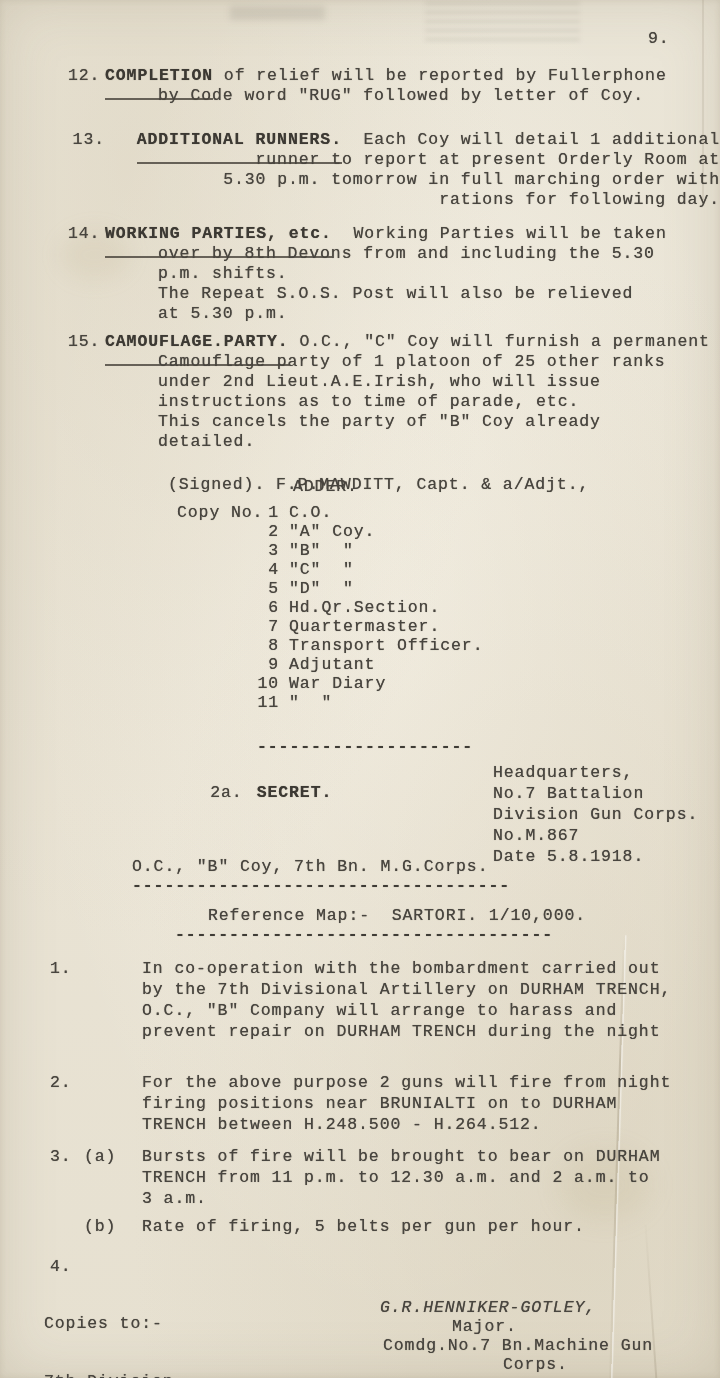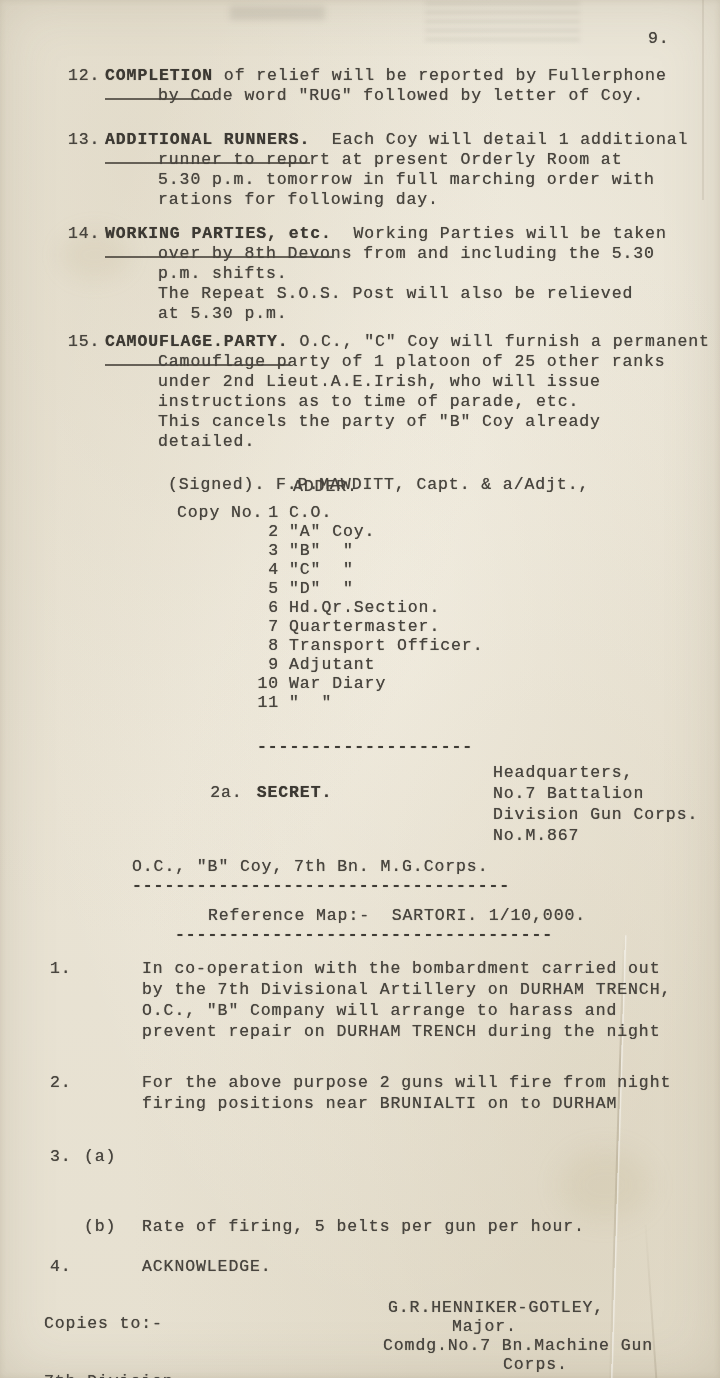--- a/index.html
+++ b/index.html
@@ -14,21 +14,21 @@
     font-family:"Liberation Mono","DejaVu Sans Mono",monospace;
     font-size:16.5px;line-height:21px;letter-spacing:.9px;
     color:#48453f;
     text-shadow:0 0 .7px rgba(72,66,58,.85);
   }
   .abs{position:absolute;}
   .pre{white-space:pre;}
   
   #items .item-row{position:absolute;left:68px;right:0;display:flex;line-height:20px;white-space:pre;}
   #items .item-row:nth-child(1){top:66px;}
-  #items .item-row:nth-child(2){top:130px;}
+  #items .item-row:nth-child(2){top:130px;text-align:right;}
   #items .item-row:nth-child(3){top:224px;}
   #items .item-row:nth-child(4){top:332px;}
   .inum{width:37px;flex:none;}
   .ibody{flex:1;min-width:0;}
   .hd{font-weight:bold;color:#3c3933;border-bottom:2px solid rgba(66,62,54,.78);padding-bottom:13px;}
   .icont .cline{padding-left:53px;}
   
   #copylist{left:177px;top:503px;line-height:19px;white-space:pre;}
   .crow{display:flex;}
   .clabel{width:78px;flex:none;}
@@ -83,39 +83,39 @@
   <div class="abs pre" style="left:168px;top:458px;margin-top:16px;">(Signed). F.P.MAWDITT, Capt. &amp; a/Adjt.,</div>
   <div class="abs pre" style="left:293px;top:476px;">ADDER.</div>
 
   <div id="copylist" class="abs"><div class="crow"><span class="clabel">Copy No.</span><span class="cnum">1</span><span class="cname">C.O.</span></div><div class="crow"><span class="clabel"></span><span class="cnum">2</span><span class="cname">"A" Coy.</span></div><div class="crow"><span class="clabel"></span><span class="cnum">3</span><span class="cname">"B"  "</span></div><div class="crow"><span class="clabel"></span><span class="cnum">4</span><span class="cname">"C"  "</span></div><div class="crow"><span class="clabel"></span><span class="cnum">5</span><span class="cname">"D"  "</span></div><div class="crow"><span class="clabel"></span><span class="cnum">6</span><span class="cname">Hd.Qr.Section.</span></div><div class="crow"><span class="clabel"></span><span class="cnum">7</span><span class="cname">Quartermaster.</span></div><div class="crow"><span class="clabel"></span><span class="cnum">8</span><span class="cname">Transport Officer.</span></div><div class="crow"><span class="clabel"></span><span class="cnum">9</span><span class="cname">Adjutant</span></div><div class="crow"><span class="clabel"></span><span class="cnum">10</span><span class="cname">War Diary</span></div><div class="crow"><span class="clabel"></span><span class="cnum">11</span><span class="cname">"  "</span></div></div>
 
   <div class="abs dash" style="left:257px;top:736px;">--------------------</div>
 
   <div class="abs pre" style="left:167px;top:761px;">
     <span>2a.</span><span style="margin-left:14px;font-weight:bold;color:#3c3933;text-align:center;">SECRET.</span>
   </div>
-  <div id="hqblock" class="abs pre" style="left:493px;top:762px;line-height:21px;"><div>Headquarters,</div><div>No.7 Battalion</div><div>Division Gun Corps.</div><div>No.M.867</div></div>
+  <div id="hqblock" class="abs pre" style="left:493px;top:762px;line-height:21px;"><div>Headquarters,</div><div>No.7 Battalion</div><div>Division Gun Corps.</div><div>No.M.867</div><div>Date 5.8.1918.</div></div>
 
   <div class="abs pre" style="left:132px;top:856px;">O.C., "B" Coy, 7th Bn. M.G.Corps.</div>
   <div class="abs dash" style="left:132px;top:875px;">-----------------------------------</div>
 
   <div class="abs pre" style="left:208px;top:905px;">Reference Map:-  SARTORI. 1/10,000.</div>
   <div class="abs dash" style="left:175px;top:924px;">-----------------------------------</div>
 
   <div id="paras">
       <div class="prow" style="top: 958px;"><span class="pnum">1.</span><span class="psub"></span><div class="pbody"><div>In co-operation with the bombardment carried out</div><div>by the 7th Divisional Artillery on DURHAM TRENCH,</div><div>O.C., "B" Company will arrange to harass and</div><div>prevent repair on DURHAM TRENCH during the night</div></div></div>
-      <div class="prow" style="top: 1072px;"><span class="pnum">2.</span><span class="psub"></span><div class="pbody"><div>For the above purpose 2 guns will fire from night</div><div>firing positions near BRUNIALTI on to DURHAM</div></div></div>
-      <div class="prow" style="top: 1146px;"><span class="pnum">3.</span><span class="psub">(a)</span></div>
+      <div class="prow" style="top: 1072px;"><span class="pnum">2.</span><span class="psub"></span><div class="pbody"><div>For the above purpose 2 guns will fire from night</div><div>firing positions near BRUNIALTI on to DURHAM</div><div>TRENCH between H.248.500 - H.264.512.</div></div></div>
+      <div class="prow" style="top: 1146px;"><span class="pnum">3.</span><span class="psub">(a)</span><div class="pbody"><div>Bursts of fire will be brought to bear on DURHAM</div><div>TRENCH from 11 p.m. to 12.30 a.m. and 2 a.m. to</div><div>3 a.m.</div></div></div>
       <div class="prow" style="top: 1216px;"><span class="pnum"></span><span class="psub">(b)</span><div class="pbody"><div>Rate of firing, 5 belts per gun per hour.</div></div></div>
-      <div class="prow" style="top: 1256px;"><span class="pnum">4.</span><span class="psub"></span><div class="pbody"><div>ACKNOWLEDGE.</div></div></div>
+      <div class="prow" style="top: 1256px;"><span class="pnum">4.</span><span class="psub"></span></div>
     </div>
 
   <div id="copiesto" class="abs">
     <div>Copies to:-</div>
     <div class="list"><div>7th Division.</div></div>
   </div>
 
-  <div class="abs pre" style="left:388px;top:1297px;">G.R.HENNIKER-GOTLEY,</div>
+  <div class="abs pre" style="left:380px;top:1297px;font-style:italic;">G.R.HENNIKER-GOTLEY,</div>
   <div class="abs pre" style="left:452px;top:1316px;">Major.</div>
   <div class="abs pre" style="left:383px;top:1335px;">Comdg.No.7 Bn.Machine Gun</div>
   <div class="abs pre" style="left:503px;top:1354px;">Corps.</div>
 
 </div>
 
 </body></html>

